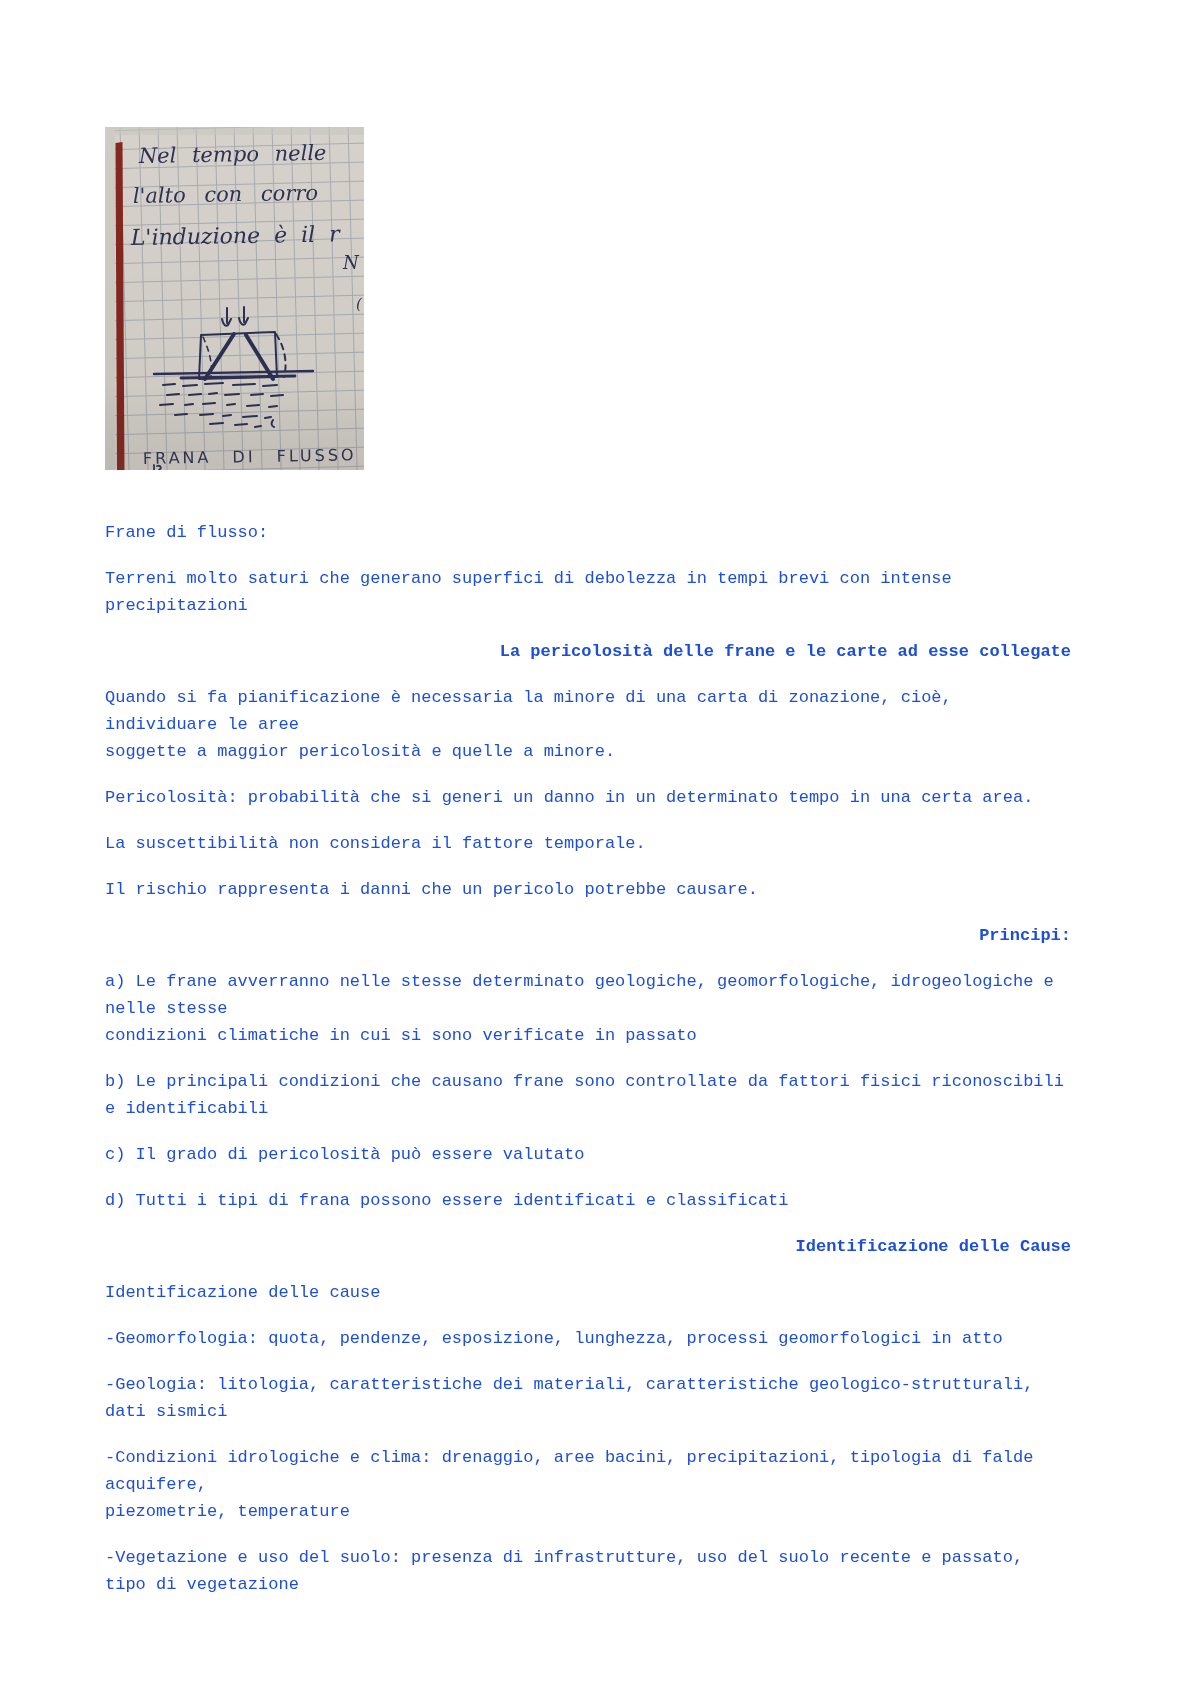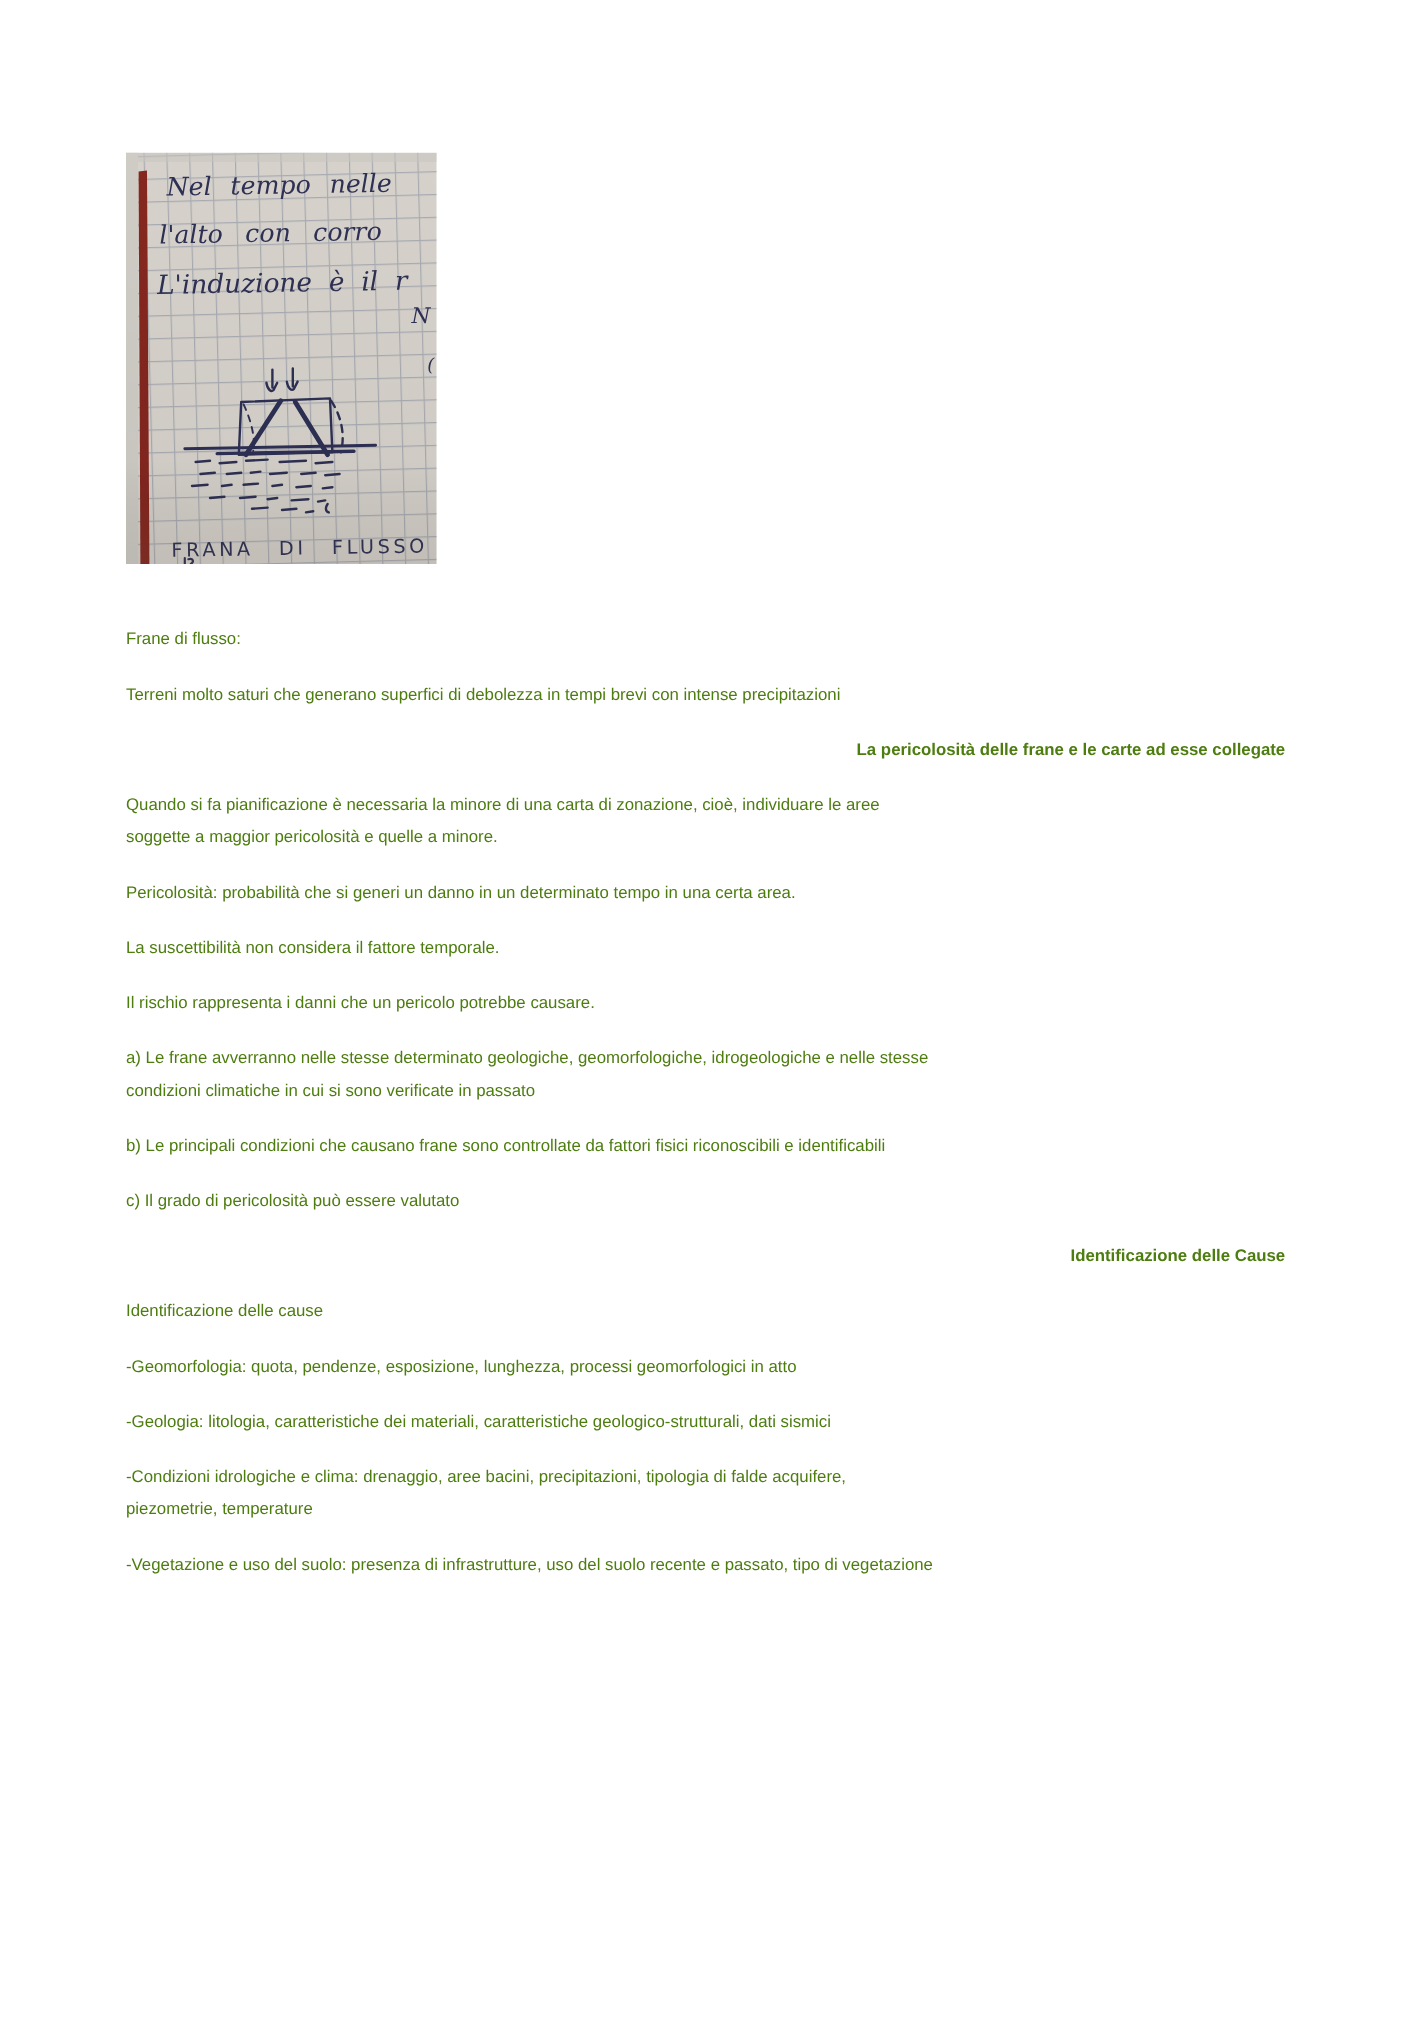--- a/index.html
+++ b/index.html
@@ -16,24 +16,25 @@
     width: 966px;
   }
   .photo-wrap {
     width: 259px; height: 343px;
     margin: 0 0 49px 0;
     display: block;
     overflow: hidden;
   }
   .photo-wrap svg { display: block; }
   .para {
-    font-size: 14px;
+    font-size: 17px;
     line-height: 27px;
     margin: 0 0 19px 0;
-    color: #4d7c0f;
+    color: #1d4ed8;
+    font-family: Liberation Mono, monospace;
   }
   .para.bold { font-weight: 700; text-align: right; }
 
   
   .gridline { stroke: var(--grid, #8d93a3); stroke-width: 1; }
   .paper-base { fill: var(--paper, #d6d2cb); }
   .spine { fill: var(--spine, #822720); }
   .ink-stroke { stroke: var(--ink, #2a2c52); fill: none; stroke-linecap: round; stroke-linejoin: round; }
   .ink-text {
     fill: var(--ink, #2a2c52);
@@ -117,23 +118,25 @@
   </div>
 
   <div>
       <p class="para"><span>Frane di flusso:</span></p>
       <p class="para"><span>Terreni molto saturi che generano superfici di debolezza in tempi brevi con intense precipitazioni</span></p>
       <p class="para bold"><span>La pericolosità delle frane e le carte ad esse collegate</span></p>
       <p class="para"><span>Quando si fa pianificazione è necessaria la minore di una carta di zonazione, cioè, individuare le aree</span><br><span>soggette a maggior pericolosità e quelle a minore.</span></p>
       <p class="para"><span>Pericolosità: probabilità che si generi un danno in un determinato tempo in una certa area.</span></p>
       <p class="para"><span>La suscettibilità non considera il fattore temporale.</span></p>
       <p class="para"><span>Il rischio rappresenta i danni che un pericolo potrebbe causare.</span></p>
+      <p class="para bold"><span>Principi:</span></p>
       <p class="para"><span>a) Le frane avverranno nelle stesse determinato geologiche, geomorfologiche, idrogeologiche e nelle stesse</span><br><span>condizioni climatiche in cui si sono verificate in passato</span></p>
       <p class="para"><span>b) Le principali condizioni che causano frane sono controllate da fattori fisici riconoscibili e identificabili</span></p>
       <p class="para"><span>c) Il grado di pericolosità può essere valutato</span></p>
+      <p class="para"><span>d) Tutti i tipi di frana possono essere identificati e classificati</span></p>
       <p class="para bold"><span>Identificazione delle Cause</span></p>
       <p class="para"><span>Identificazione delle cause</span></p>
       <p class="para"><span>-Geomorfologia: quota, pendenze, esposizione, lunghezza, processi geomorfologici in atto</span></p>
       <p class="para"><span>-Geologia: litologia, caratteristiche dei materiali, caratteristiche geologico-strutturali, dati sismici</span></p>
       <p class="para"><span>-Condizioni idrologiche e clima: drenaggio, aree bacini, precipitazioni, tipologia di falde acquifere,</span><br><span>piezometrie, temperature</span></p>
       <p class="para"><span>-Vegetazione e uso del suolo: presenza di infrastrutture, uso del suolo recente e passato, tipo di vegetazione</span></p>
     </div>
 
 </div>
 

